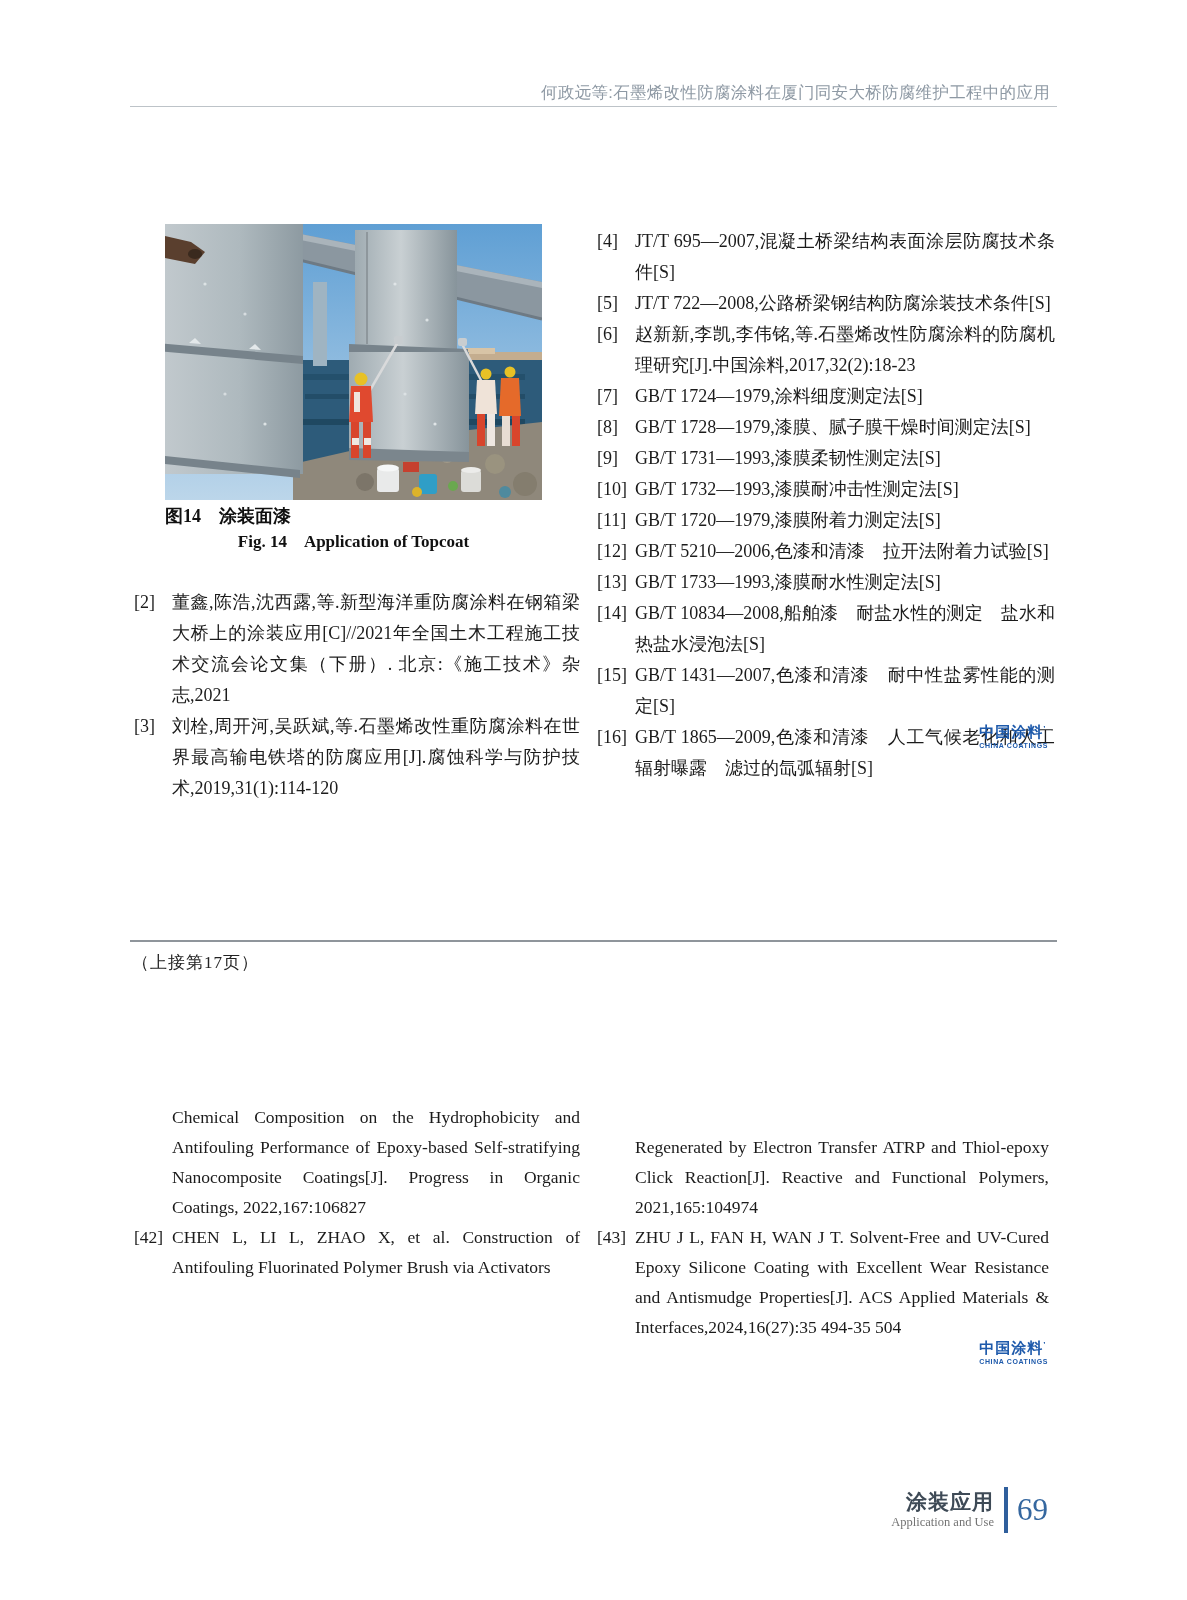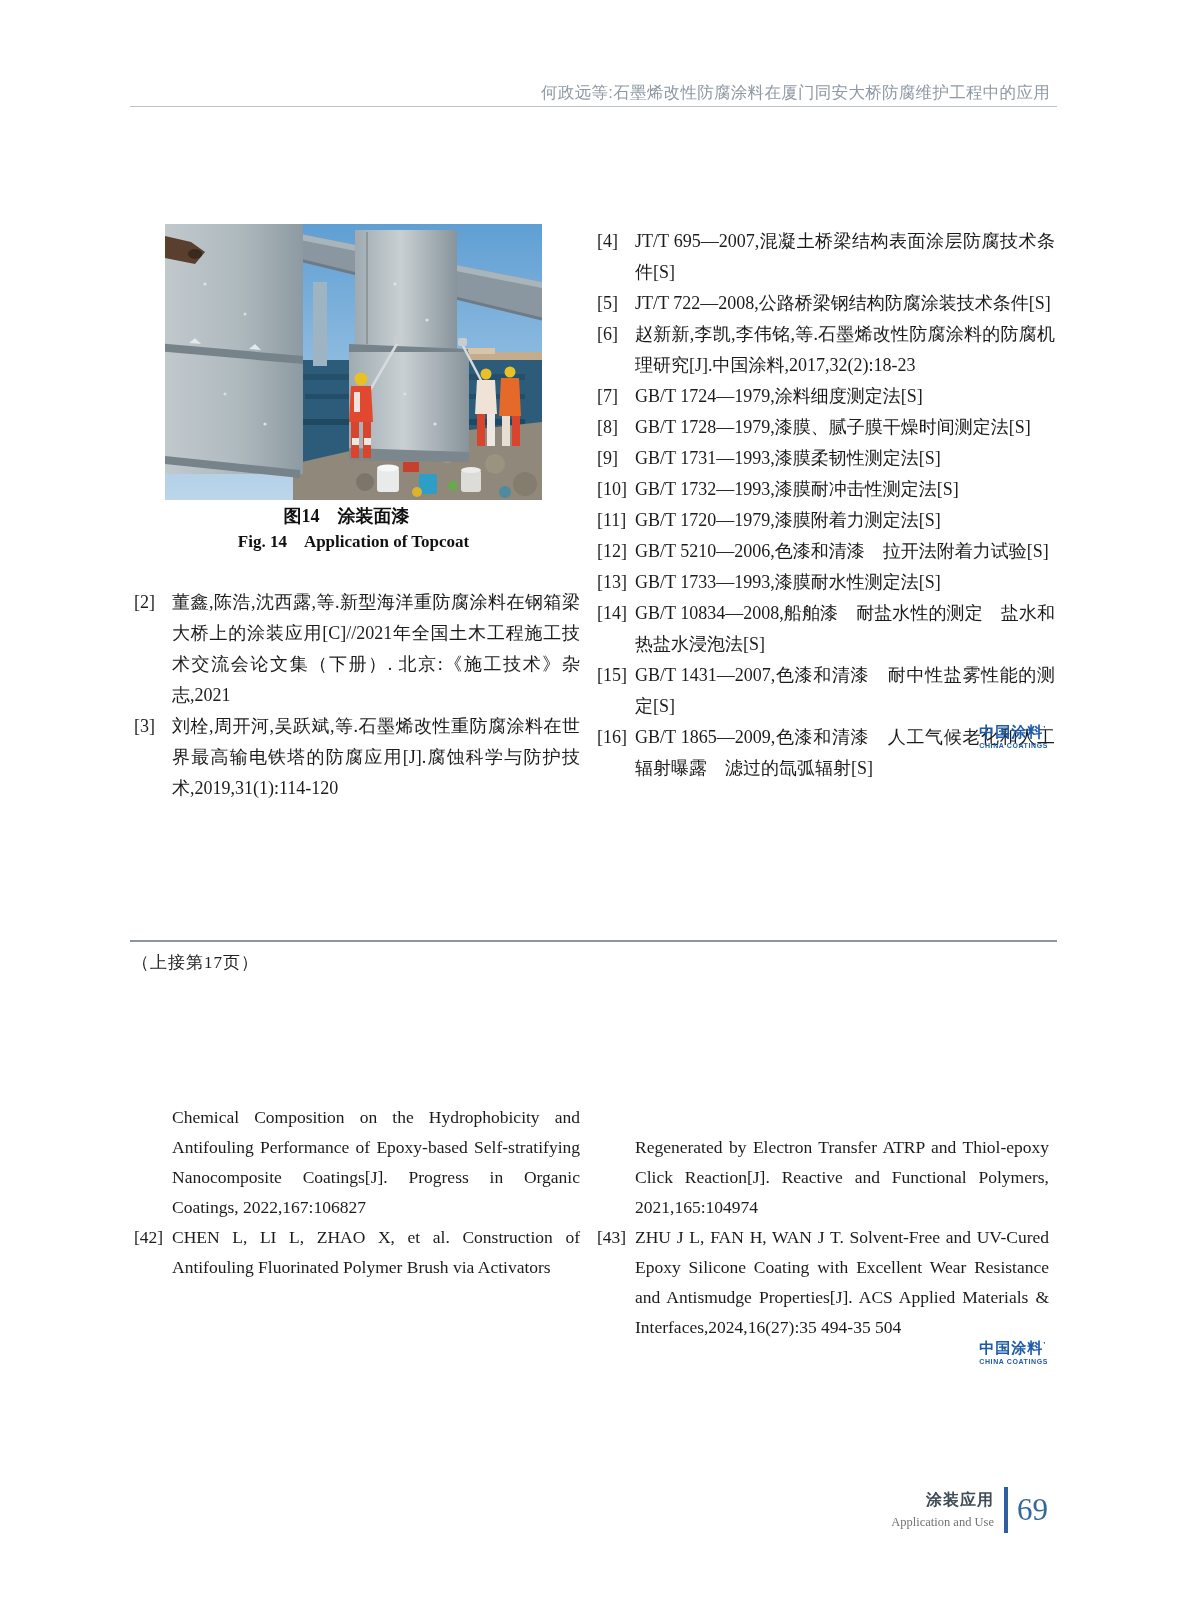--- a/index.html
+++ b/index.html
@@ -12,21 +12,21 @@
   .running-title {
     position:absolute; top:82px; right:137px;
     font-family:"Liberation Sans","DejaVu Sans",sans-serif;
     font-size:16.5px; color:#8e99a4; letter-spacing:0.3px;
   }
   .header-rule { position:absolute; top:106px; left:130px; width:927px; height:1px; background:#bdc3c8; }
 
   
   .photo-wrap { position:absolute; left:165px; top:224px; width:377px; height:276px; overflow:hidden; }
   .fig-caption-zh {
-    position:absolute; left:158px; top:504px; width:377px; text-align:center;
+    position:absolute; left:165px; top:504px; width:377px; text-align:left;
     font-weight:bold; font-size:18px; color:#111;
   }
   .fig-caption-en {
     position:absolute; left:165px; top:530px; width:377px; text-align:center;
     font-weight:bold; font-size:17px; color:#111;
   }
 
   
   .refs { position:absolute; }
   .refs-cn-left  { left:134px; top:587px;  width:446px; }
@@ -53,22 +53,22 @@
   .logo-mark { font-size:8px; position:relative; top:-6px; color:#1e5aab; }
   .logo-en {
     font-family:"Liberation Sans","DejaVu Sans",sans-serif; font-weight:bold;
     font-size:7px; color:#1e5aab; letter-spacing:0.6px; margin-top:2px;
   }
 
   
   .footer { position:absolute; top:1487px; right:139px; display:flex; align-items:stretch; }
   .footer-labels { text-align:right; padding-top:2px; }
   .footer-zh {
-    font-family:Liberation Mono, monospace; font-weight:bold;
-    font-size:16px; color:#3e4a56; line-height:25px; letter-spacing:1px;
+    font-family:Liberation Sans, sans-serif; font-weight:bold;
+    font-size:21px; color:#3e4a56; line-height:25px; letter-spacing:1px;
   }
   .footer-en { font-size:12.5px; color:#737373; line-height:17px; }
   .footer-bar { width:4px; background:#2f5f9c; margin-left:10px; margin-right:9px; }
   .footer-num { font-size:31px; color:#35679f; line-height:46px; }
 </style>
 </head>
 <body>
 
 <div class="page">
 

